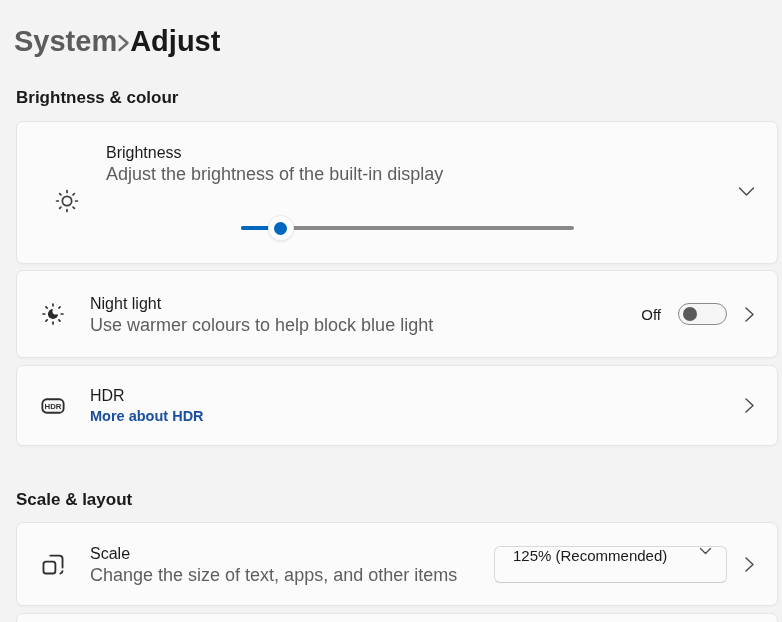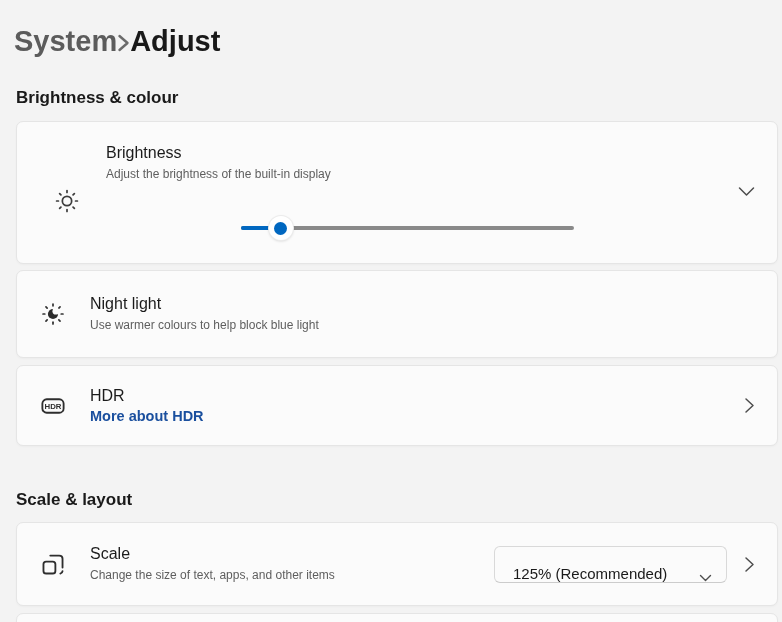--- a/index.html
+++ b/index.html
@@ -35,21 +35,21 @@
   
   .card{
     position:absolute;left:16px;width:762px;background:var(--card-bg);
     border:1px solid #E5E5E5;border-radius:7px;
     box-shadow:0 1px 2px rgba(0,0,0,0.03);
   }
   .card-flex{display:flex;align-items:center;padding:0 22px 0 23px}
   .icon-box{width:26px;height:26px;flex:0 0 26px;display:flex;align-items:center;justify-content:center}
   .text-block{margin-left:24px;min-width:0}
   .row-title{font-size:16px;color:var(--title);line-height:21px}
-  .row-sub{font-size:12px;color:var(--subtitle);line-height:20px;margin-top:1px}
+  .row-sub{font-size:18px;color:var(--subtitle);line-height:20px;margin-top:1px}
   .row-link{font-size:14.5px;font-weight:700;color:var(--link);line-height:20px;margin-top:0;cursor:pointer}
   .right-controls{margin-left:auto;display:flex;align-items:center;gap:17px}
 
   
   .card-brightness{top:121px;height:143px}
   .card-brightness .icon-box{position:absolute;left:37px;top:179px;top:66px}
   .card-brightness .text-block{position:absolute;left:89px;top:20px;margin-left:0}
   .card-brightness .chev-abs{position:absolute;right:22px;top:64px}
 
   .slider{position:absolute;left:224px;top:94px;width:333px;height:25px;cursor:pointer}
@@ -73,21 +73,21 @@
 
   .toggle-label{font-size:15px;color:#1A1A1A}
   .toggle{
     width:49px;height:22px;border:1px solid #8A8A8A;border-radius:12px;
     background:#F5F5F5;position:relative;cursor:pointer;flex:0 0 auto;
   }
   .toggle-knob{position:absolute;left:4px;top:3px;width:14px;height:14px;border-radius:50%;background:#5A5A5A}
 
   .dropdown{
     width:233px;height:37px;border:1px solid #D9D9D9;border-bottom-color:#CCCCCC;border-radius:6px;
-    background:var(--card-bg);display:flex;align-items:flex-end;justify-content:space-between;
+    background:var(--card-bg);display:flex;align-items:flex-start;justify-content:space-between;
     padding:0 14px 0 18px;cursor:pointer;flex:0 0 auto;
   }
   .dropdown-value{font-size:15px;color:#1A1A1A;white-space:nowrap}
 
   .chev{display:block}
 </style>
 </head>
 <body>
 
 <div class="stage">
@@ -149,20 +149,31 @@
           <line x1="5.5" y1="18.5" x2="6.6" y2="17.4"></line>
           <line x1="17.4" y1="6.6" x2="18.5" y2="5.5"></line>
         </g>
         <circle cx="12" cy="12" r="4.7" fill="#2B2B2B"></circle>
         <circle cx="14.6" cy="9.4" r="3.1" fill="#FBFBFB"></circle>
       </svg>
     </div>
     <div class="text-block">
       <div class="row-title">Night light</div>
       <div class="row-sub">Use warmer colours to help block blue light</div>
+    </div>
+    <div class="right-controls">
+      <span class="toggle-label">Off</span>
+      <div class="toggle">
+        <div class="toggle-knob"></div>
+      </div>
+      <span>
+        <svg class="chev" width="11" height="17" viewBox="0 0 11 17">
+            <polyline points="2,2 9,8.5 2,15" fill="none" stroke="#4D4D4D" stroke-width="1.5" stroke-linecap="round" stroke-linejoin="round"></polyline>
+          </svg>
+      </span>
     </div>
   </div>
 
   <div class="card card-hdr card-flex">
     <div class="icon-box">
       <svg width="26" height="26" viewBox="0 0 24 24">
         <rect x="2.2" y="5.8" width="19.6" height="12.4" rx="4" fill="none" stroke="#2E2E2E" stroke-width="1.7"></rect>
         <text x="12" y="14.8" text-anchor="middle" font-family="Liberation Sans, sans-serif" font-size="7.2" font-weight="700" fill="#2E2E2E">HDR</text>
       </svg>
     </div>

